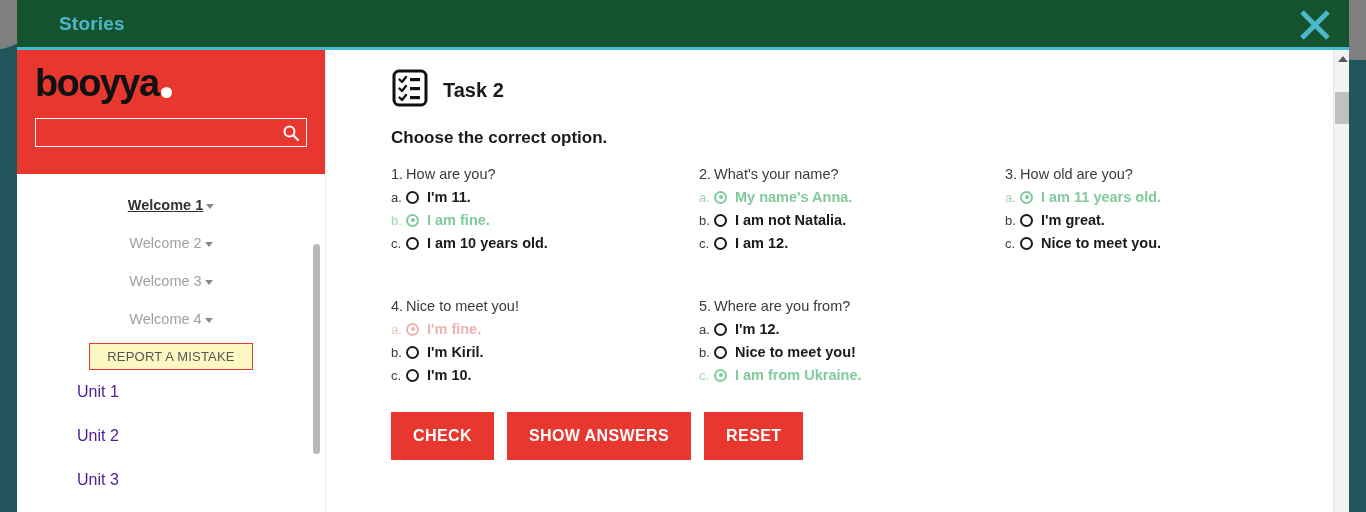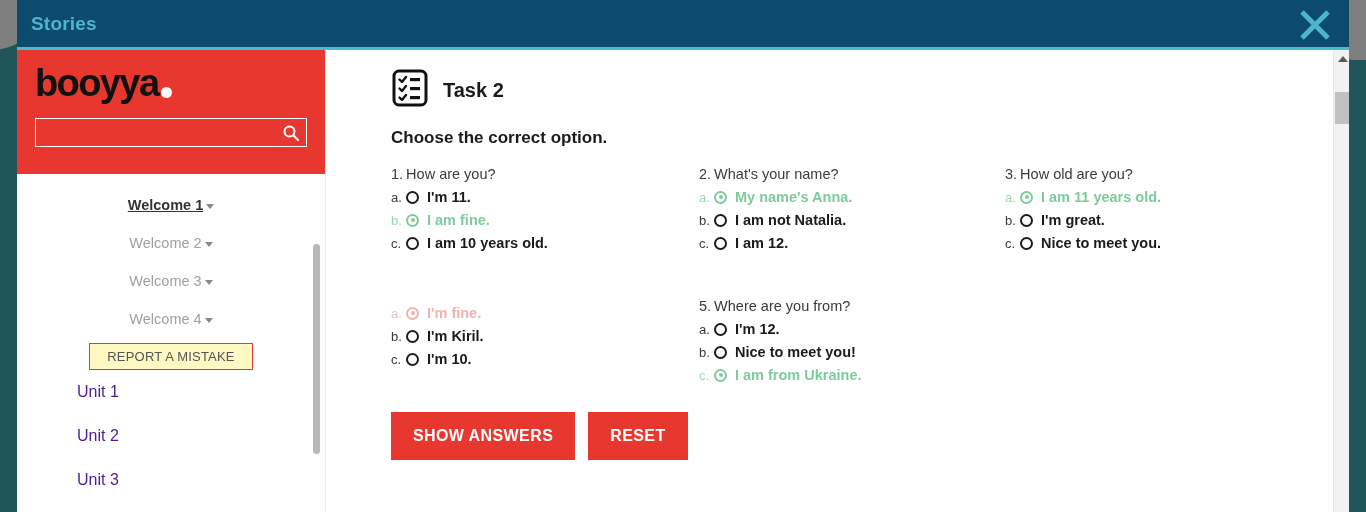--- a/index.html
+++ b/index.html
@@ -17,24 +17,25 @@
   .bg-blob2{
     position:absolute;right:0px;top:-10px;width:70px;height:70px;
     background:#7f7f7f;border-radius:0 0 0 60px;
   }
   .modal{
     position:absolute;left:17px;top:0;width:1332px;height:512px;
     background:#ffffff;
     display:flex;flex-direction:column;
   }
   .modal-header{
-    height:50px;flex:0 0 50px;background:#0c4a6e;
+    height:50px;flex:0 0 50px;background:#14532d;
     border-bottom:3px solid #45bcd2;
     display:flex;align-items:center;position:relative;
     box-sizing:border-box;
+    padding-left:28px;
   }
   .modal-title{
     margin-left:14px;color:#4bb6cc;font-size:19px;font-weight:bold;
     letter-spacing:.2px;
   }
   .close-btn{
     position:absolute;right:12px;top:4px;width:44px;height:42px;
     display:flex;align-items:center;justify-content:center;
     cursor:pointer;
   }
@@ -321,20 +322,23 @@
             <span class="opt-text">I'm great.</span>
           </div>
           <div class="opt">
             <span class="opt-letter">c.</span>
             <span class="radio"></span>
             <span class="opt-text">Nice to meet you.</span>
           </div>
         </div>
 
         <div class="qblock">
+          <div class="qtext">
+            <span class="qnum">4.</span><span>Nice to meet you!</span>
+          </div>
           <div class="opt wrong">
             <span class="opt-letter">a.</span>
             <span class="radio"></span>
             <span class="opt-text">I'm fine.</span>
           </div>
           <div class="opt">
             <span class="opt-letter">b.</span>
             <span class="radio"></span>
             <span class="opt-text">I'm Kiril.</span>
           </div>
@@ -364,20 +368,21 @@
             <span class="radio"></span>
             <span class="opt-text">I am from Ukraine.</span>
           </div>
         </div>
 
         <div></div>
 
       </div>
 
       <div class="btn-row">
+        <button class="act-btn">CHECK</button>
         <button class="act-btn">SHOW ANSWERS</button>
         <button class="act-btn">RESET</button>
       </div>
 
       <div class="right-scroll">
         <div class="rs-arrow"></div>
         <div class="rs-thumb"></div>
       </div>
 
     </div>

